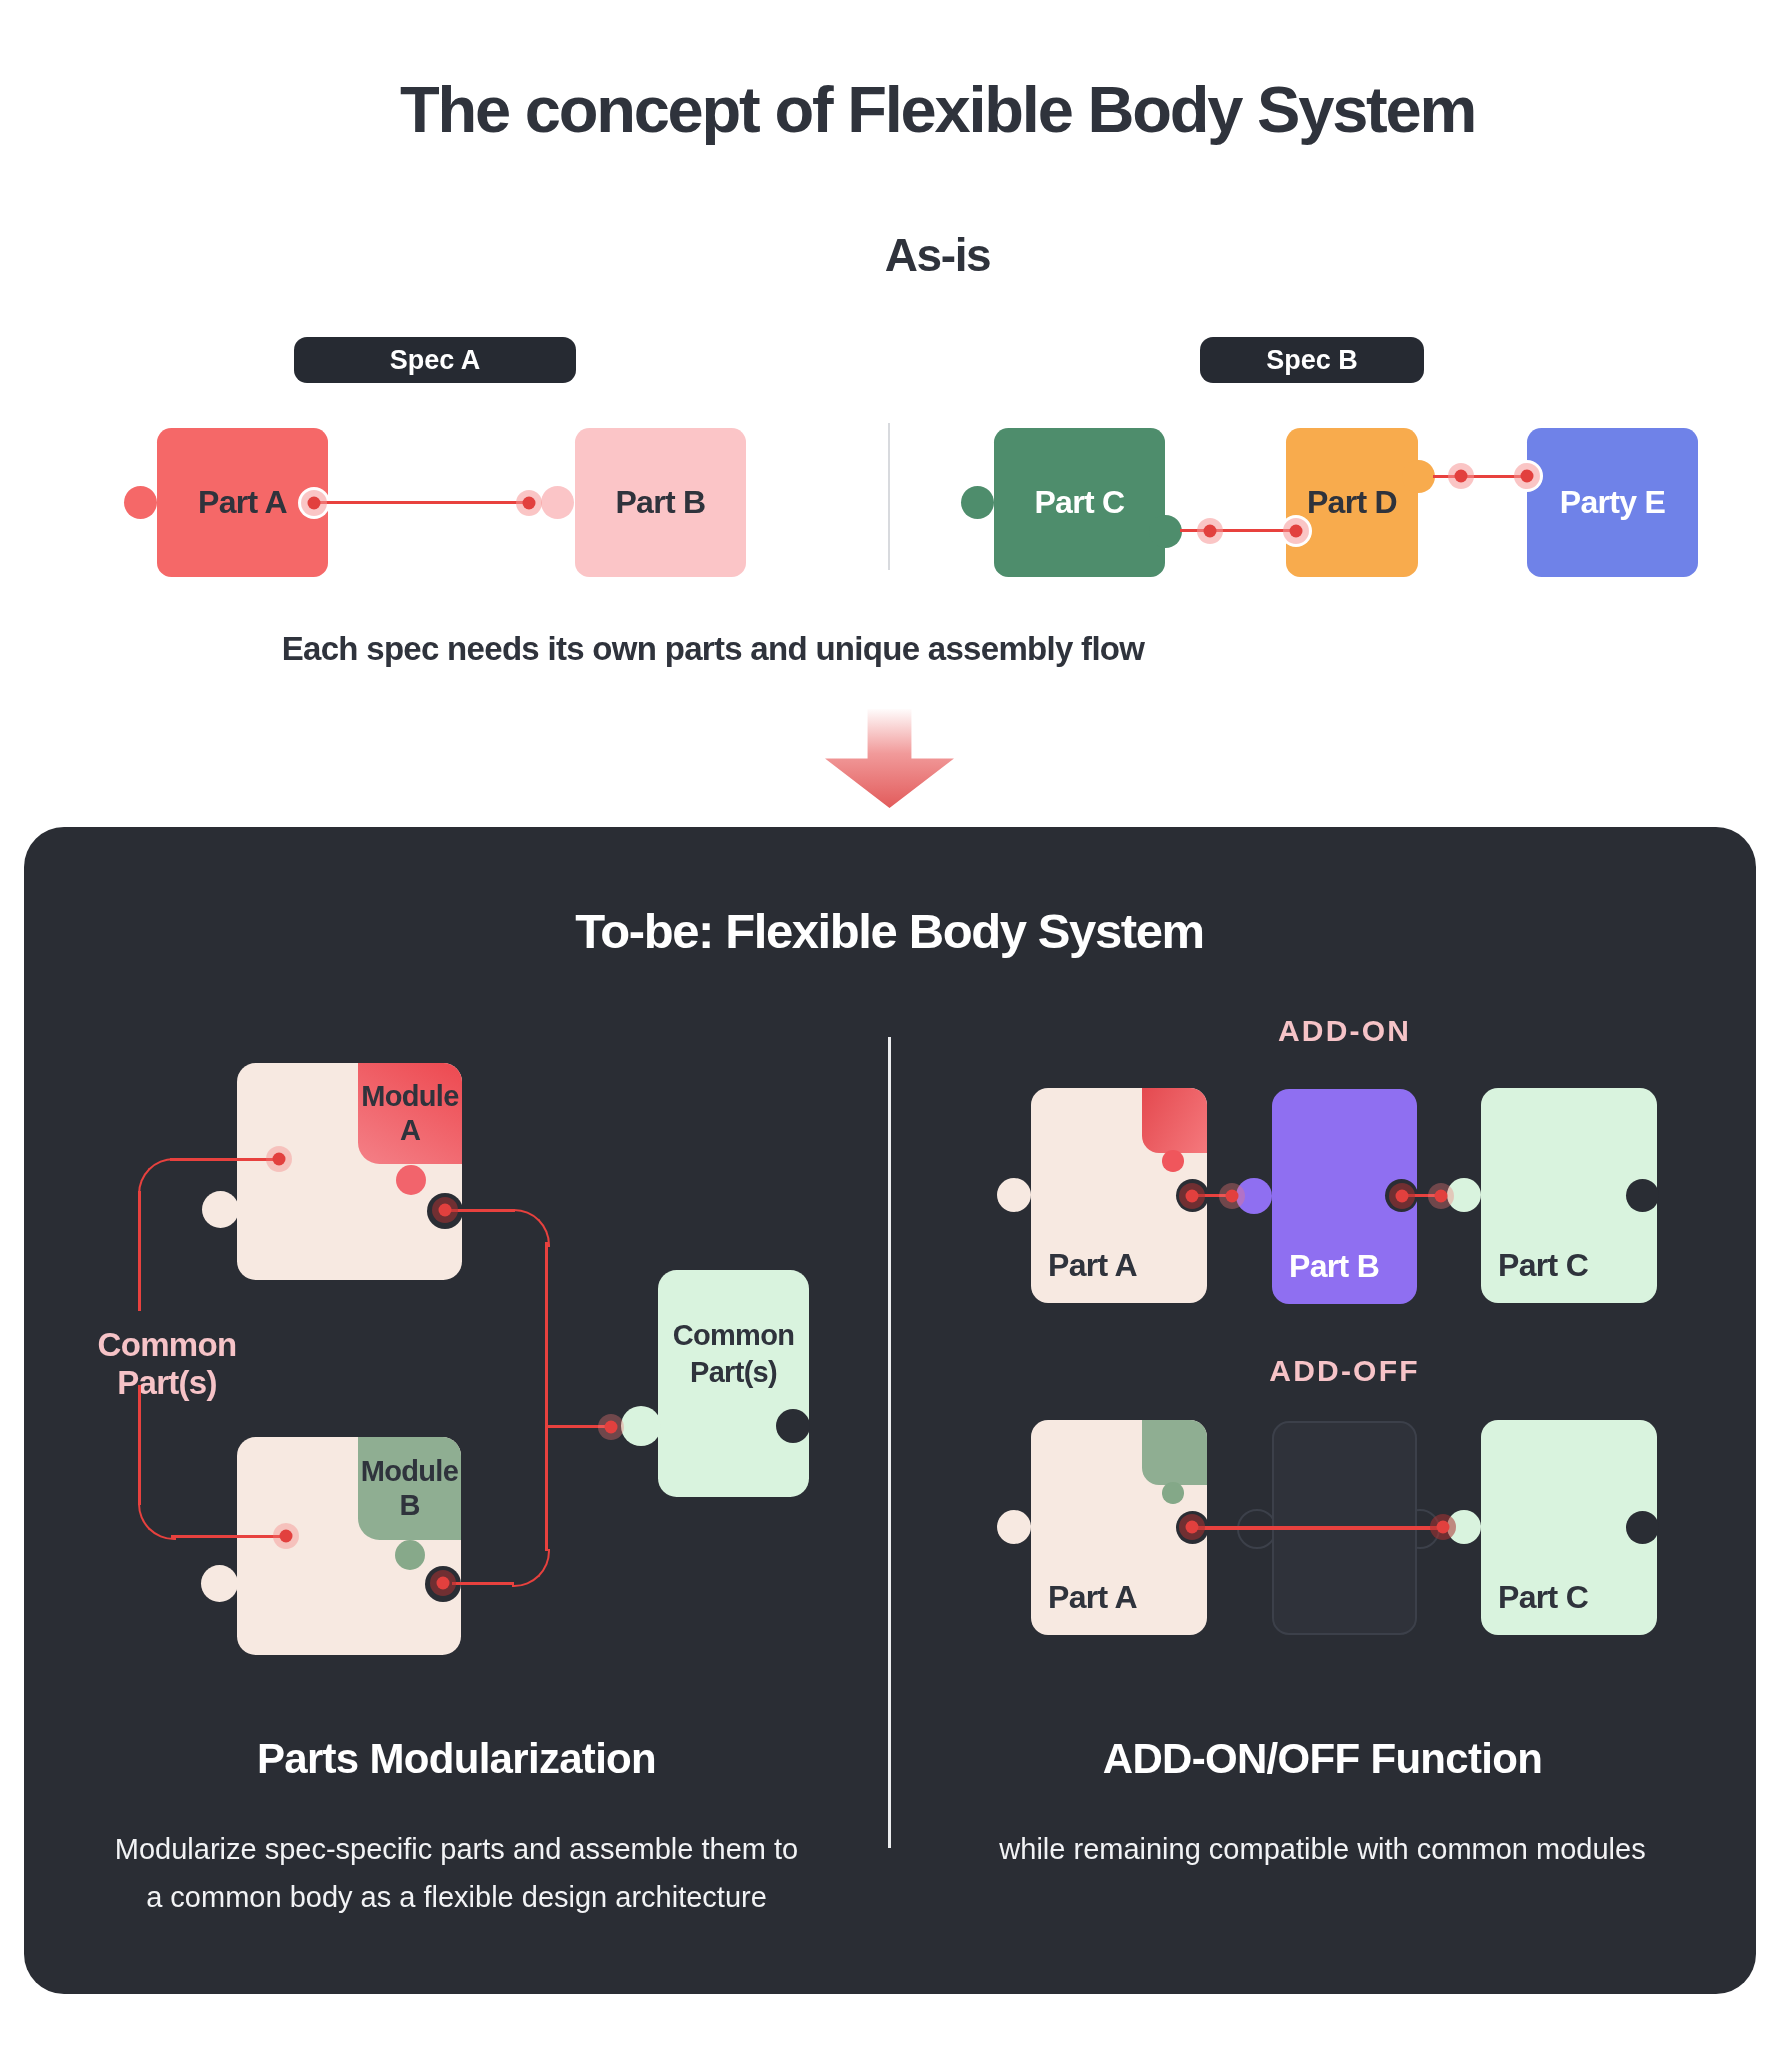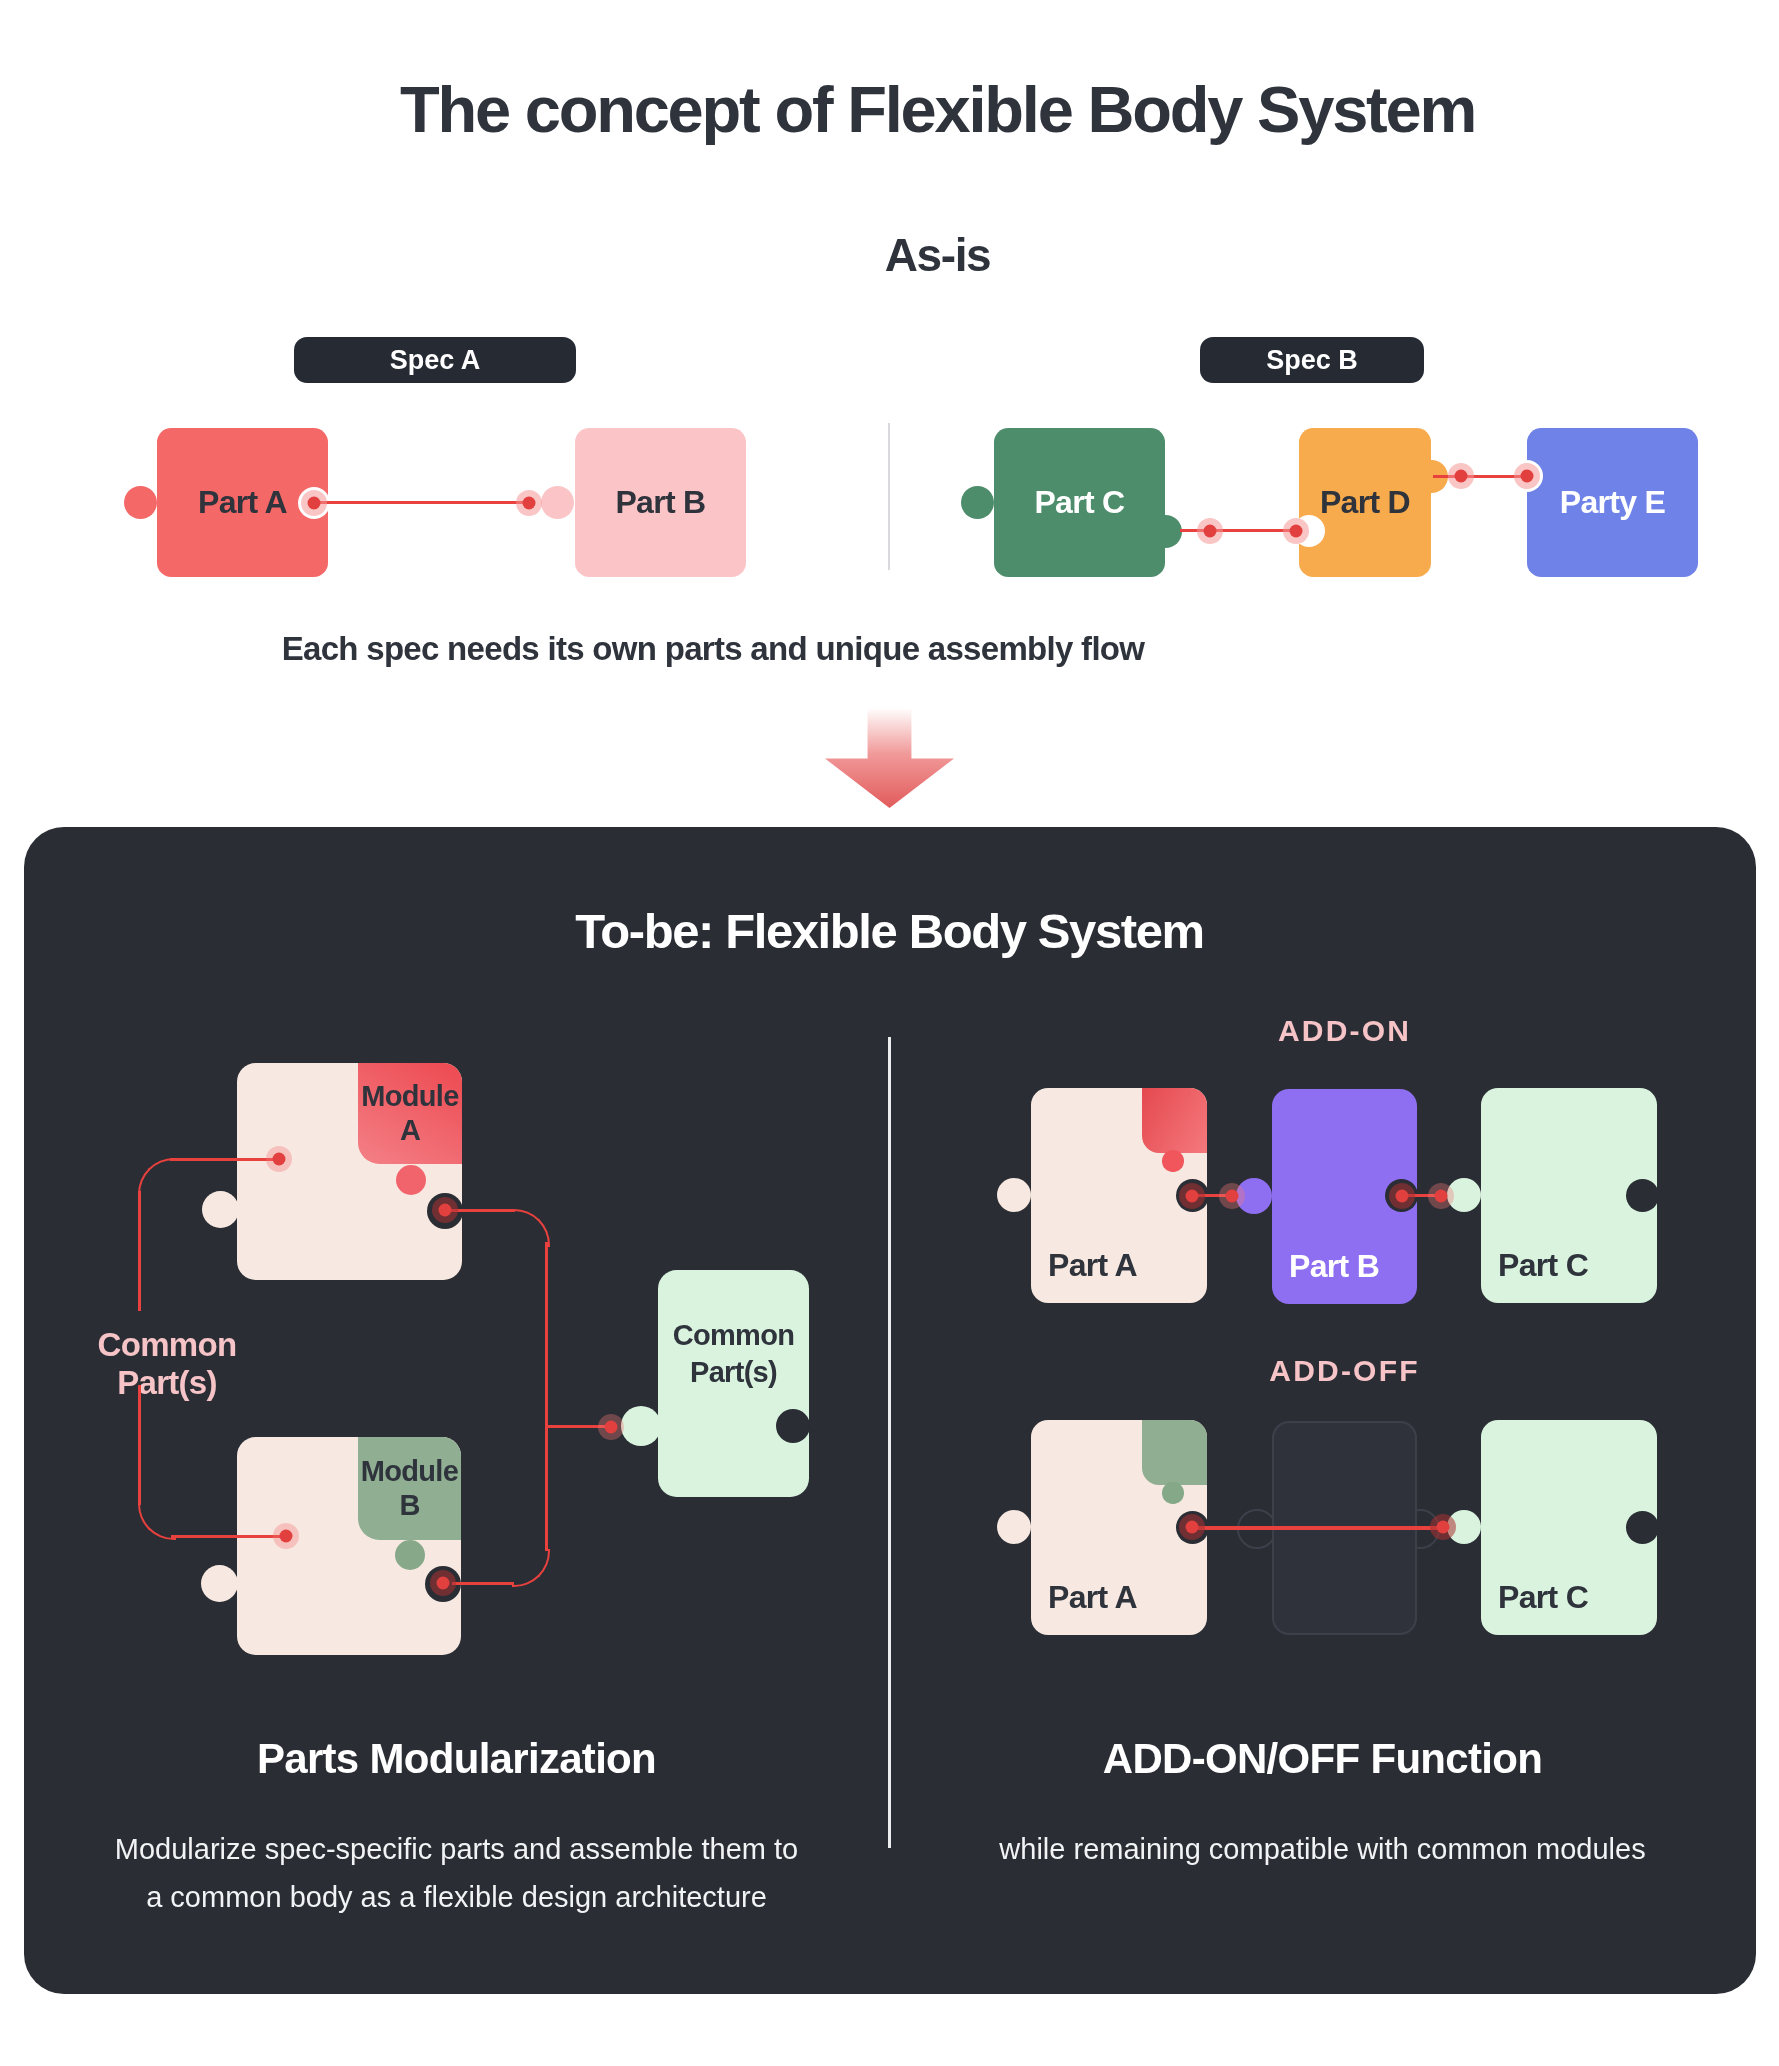--- a/index.html
+++ b/index.html
@@ -59,21 +59,21 @@
   <div class="bump" style="left:-34px;top:58px;width:33px;height:33px;background:#FBC5C7;"></div>
   <div class="pz-label" style="color:#2F333C;">Part B</div>
 </div>
 
 <div class="piece" style="left:994px;top:428px;width:171px;height:149px;background:#4E8D6C;">
   <div class="bump" style="left:-33px;top:58px;width:33px;height:33px;background:#4E8D6C;"></div>
   <div class="bump" style="left:155px;top:87px;width:33px;height:33px;background:#4E8D6C;"></div>
   <div class="pz-label" style="color:#ffffff;">Part C</div>
 </div>
 
-<div class="piece" style="left:1286px;top:428px;width:132px;height:149px;background:#F8AB4D;margin-left:13px;">
+<div class="piece" style="left:1286px;top:428px;width:132px;height:149px;background:#F8AB4D;">
   <div class="socket" style="left:-5.7px;top:87px;width:32px;height:32px;background:#ffffff;"></div>
   <div class="bump" style="left:116px;top:32px;width:33px;height:33px;background:#F8AB4D;"></div>
   <div class="pz-label" style="color:#2F333C;">Part D</div>
 </div>
 
 <div class="piece" style="left:1527px;top:428px;width:171px;height:149px;background:#6F82E8;">
   <div class="socket" style="left:-16px;top:32px;width:32px;height:32px;background:#ffffff;"></div>
   <div class="pz-label" style="color:#ffffff;">Party E</div>
 </div>
 

